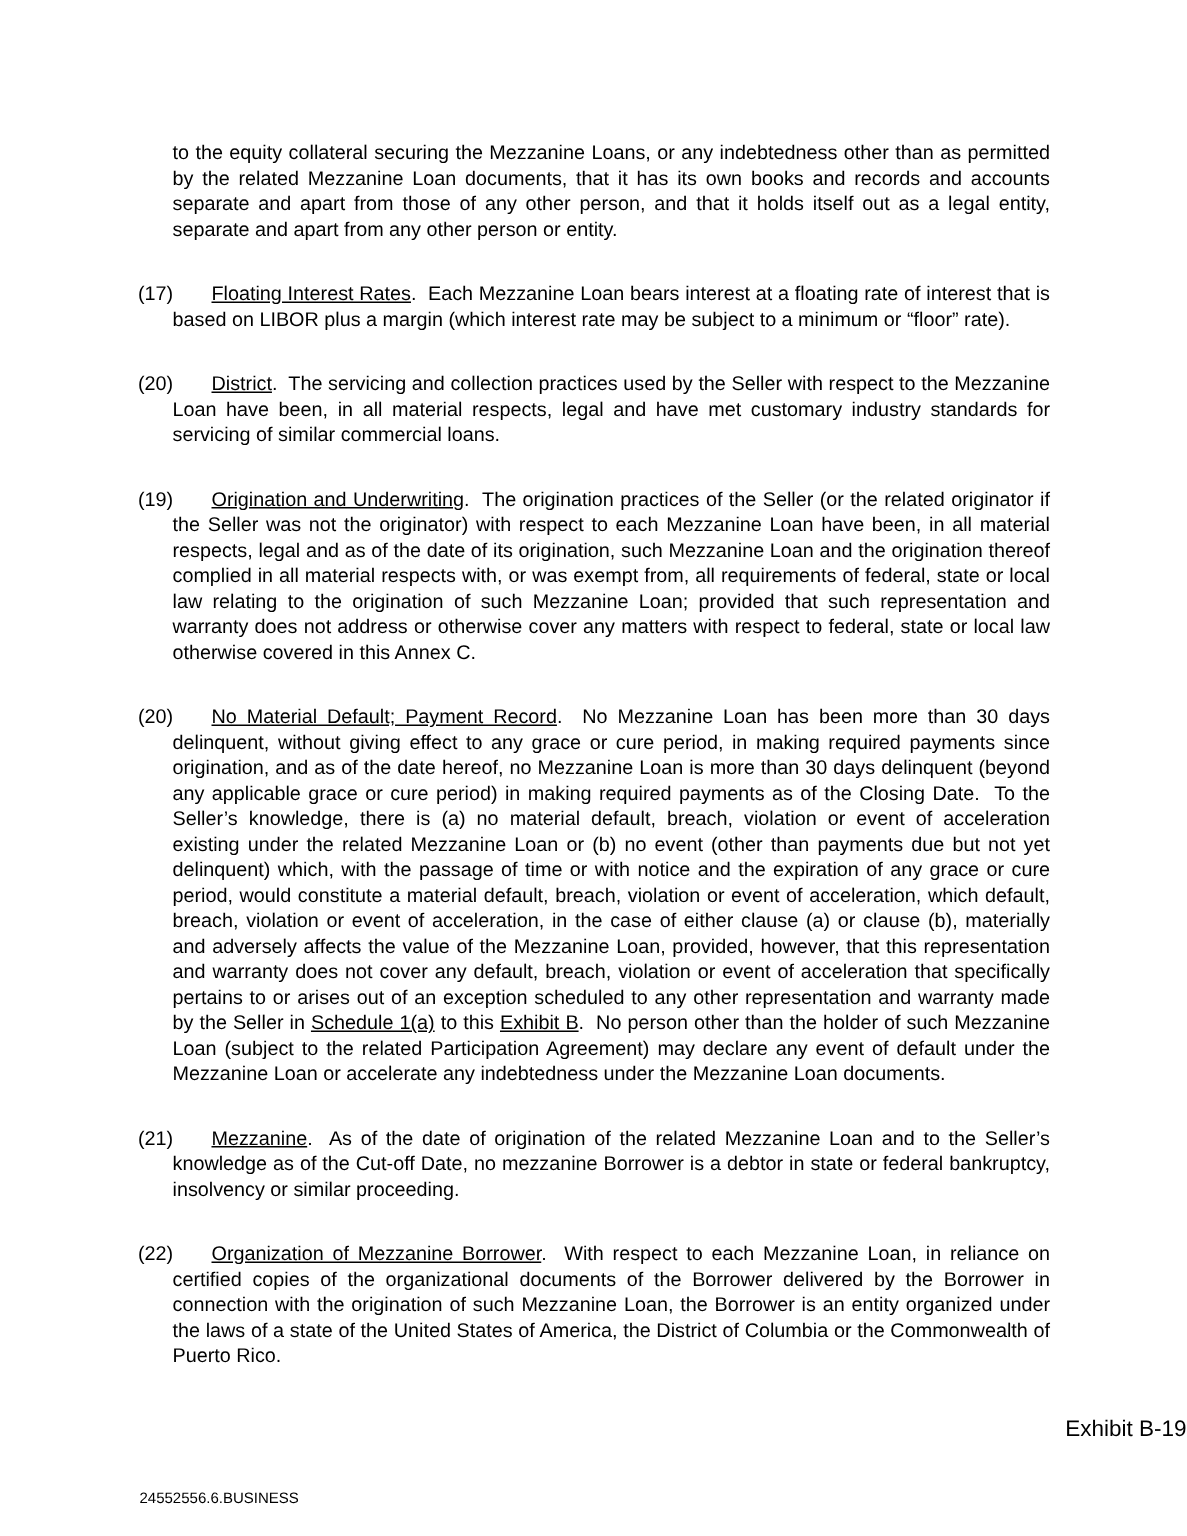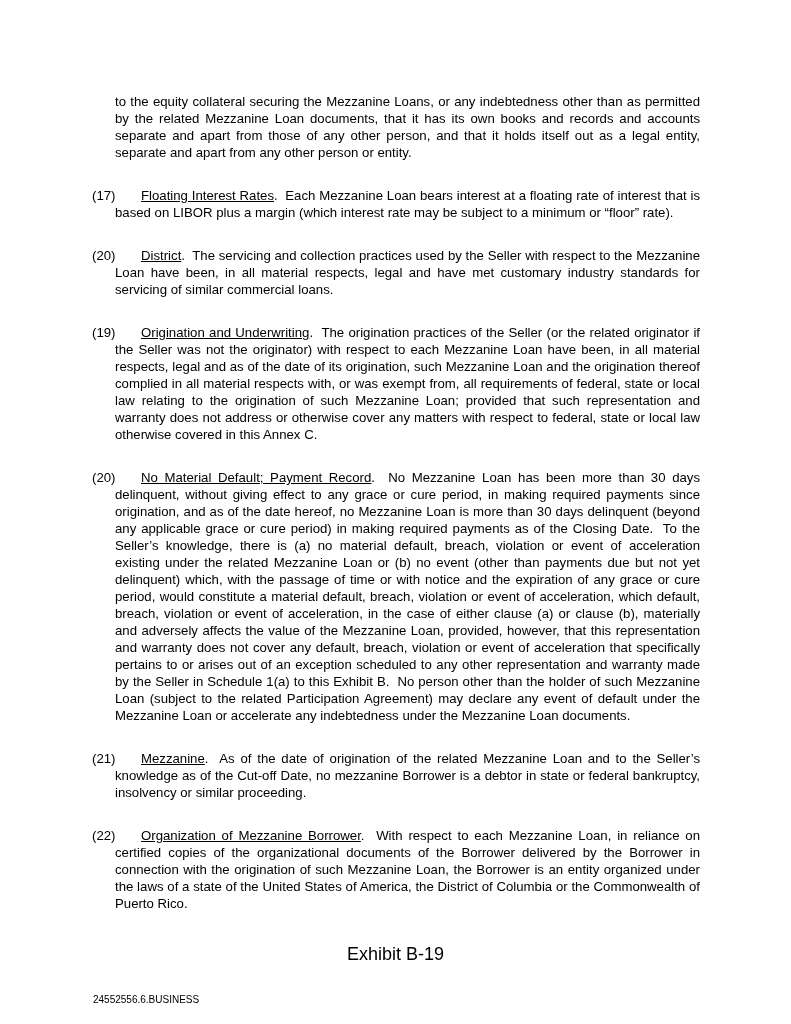--- a/index.html
+++ b/index.html
@@ -29,28 +29,28 @@
     margin-top: 26px;
     padding-left: 23px;
     text-indent: -23px;
   }
   .num {
     display: inline-block;
     width: 49px;
     text-indent: 0;
   }
   .para-title { text-decoration: underline; }
-  .u { }
+  .u { text-decoration: underline; }
   .footer-center {
     position: absolute;
     left: 0;
     top: 944px;
     width: 791px;
-    text-align: center;
-    font-size: 18px;
+    text-align: right;
+    font-size: 15px;
   }
   .footer-left {
     position: absolute;
     left: 93px;
     top: 994px;
     font-size: 10px;
   }
 </style>
 </head>
 <body>

